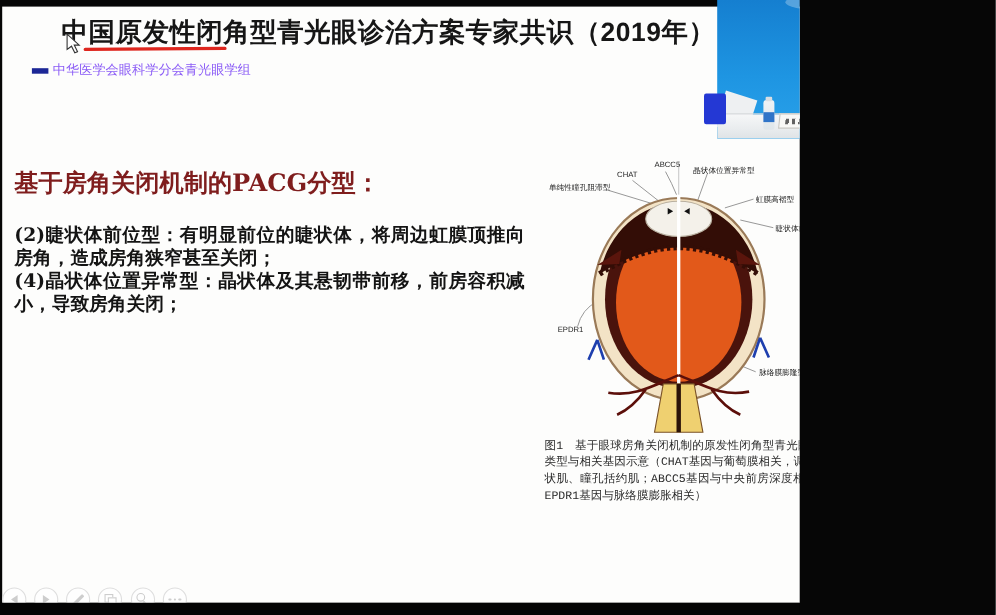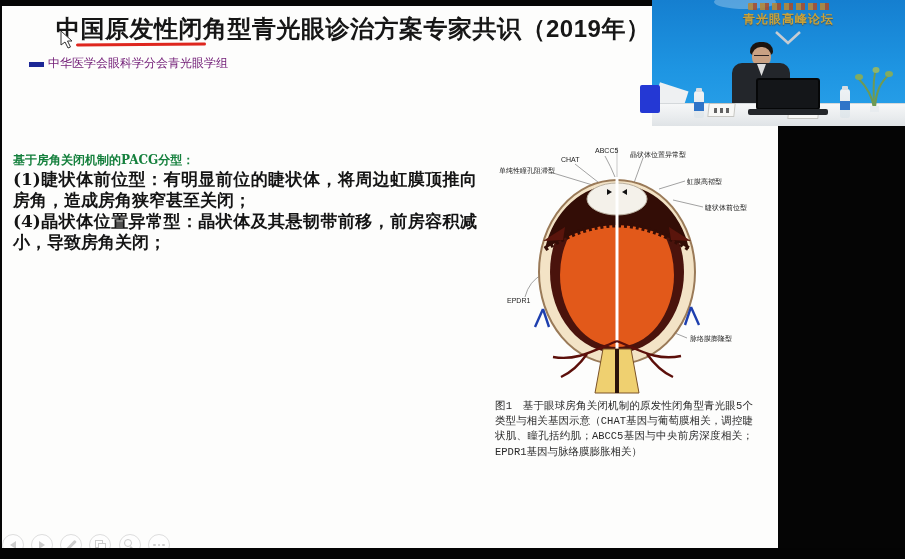--- a/index.html
+++ b/index.html
@@ -1,39 +1,39 @@
 <!DOCTYPE html>
 <html><head>
 <meta charset="utf-8">
 <style>
   * { margin:0; padding:0; box-sizing:border-box; }
   html,body { background:#060606; }
   #stage {
-    position:relative; width:905px; height:559px; overflow:hidden;
+    position:relative; width:727px; height:559px; overflow:hidden;
     background:#060606; font-family:"Liberation Sans", sans-serif;
   }
   
   #slide {
     position:absolute; left:2px; top:6px; width:776px; height:542px;
     background:#fdfdfc; overflow:hidden;
   }
   .slide-title {
     position:absolute; left:54px; top:7px; font-size:24px; font-weight:700;
     color:#161616; white-space:nowrap; letter-spacing:0.5px;
   }
   .title-underline {
     position:absolute; left:74px; top:37px; width:130px; height:3px;
     border-radius:2px; transform:rotate(-0.4deg);
   }
   .cursor-svg { position:absolute; left:58px; top:24px; }
   .subtitle-dash { position:absolute; left:27px; top:56px; width:15px; height:5px; background:#1c2796; }
-  .slide-subtitle { position:absolute; left:46px; top:49px; font-size:12px; color:#701a75; }
+  .slide-subtitle { position:absolute; left:46px; top:49px; font-size:12px; color:#8b5cf6; }
   .slide-citation { position:absolute; left:46px; top:82px; font-size:12px; color:#474747; letter-spacing:0.2px; }
   .body-block { position:absolute; left:11px; top:146px; width:464px; font-family:"DejaVu Serif", serif; }
-  .body-heading { font-size:12px; font-weight:700; color:#15803d; }
+  .body-heading { font-size:22px; font-weight:700; color:#7f1d1d; margin-bottom:22px; }
   .body-block p { font-size:17px; font-weight:700; color:#141414; line-height:21px; text-align:justify; }
   
   .figure { position:absolute; left:489px; top:131px; width:272px; height:262px; }
   .fig-label { position:absolute; font-size:7px; color:#1a1a1a; white-space:nowrap; font-family:"Liberation Sans",sans-serif; }
   .fig-caption {
     position:absolute; left:493px; top:393px; width:258px;
     font-size:10.5px; line-height:1.45; color:#2a2a2a; font-family:Liberation Mono, monospace; text-align:justify;
   }
   
   .toolbar { position:absolute; left:0px; top:528px; height:24px; }
@@ -109,21 +109,21 @@
 
     <svg class="cursor-svg" width="14" height="19">
       <polygon points="1,1 1,15 5,12 8,18 10.5,17 7.5,11 12,11" fill="#ffffff" stroke="#333333" stroke-width="1"></polygon>
     </svg>
 
     <div class="subtitle-dash"></div>
     <div class="slide-subtitle">中华医学会眼科学分会青光眼学组</div>
 
     <div class="body-block">
       <div class="body-heading">基于房角关闭机制的PACG分型：</div>
-      <p>(1)睫状体前位型：有明显前位的睫状体，将周边虹膜顶推向房角，造成房角狭窄甚至关闭；</p>
+      <p>(2)睫状体前位型：有明显前位的睫状体，将周边虹膜顶推向房角，造成房角狭窄甚至关闭；</p>
       <p>(4)晶状体位置异常型：晶状体及其悬韧带前移，前房容积减小，导致房角关闭；</p>
     </div>
 
     <div class="figure">
       <svg width="272" height="262" viewBox="0 0 272 262">
 
         <g stroke="#8a8a8a" stroke-width="0.8" fill="none">
           <path d="M62,36 L118,53"></path>
           <path d="M84,27 L112,49"></path>
           <path d="M114,19 Q120,30 124,40"></path>

